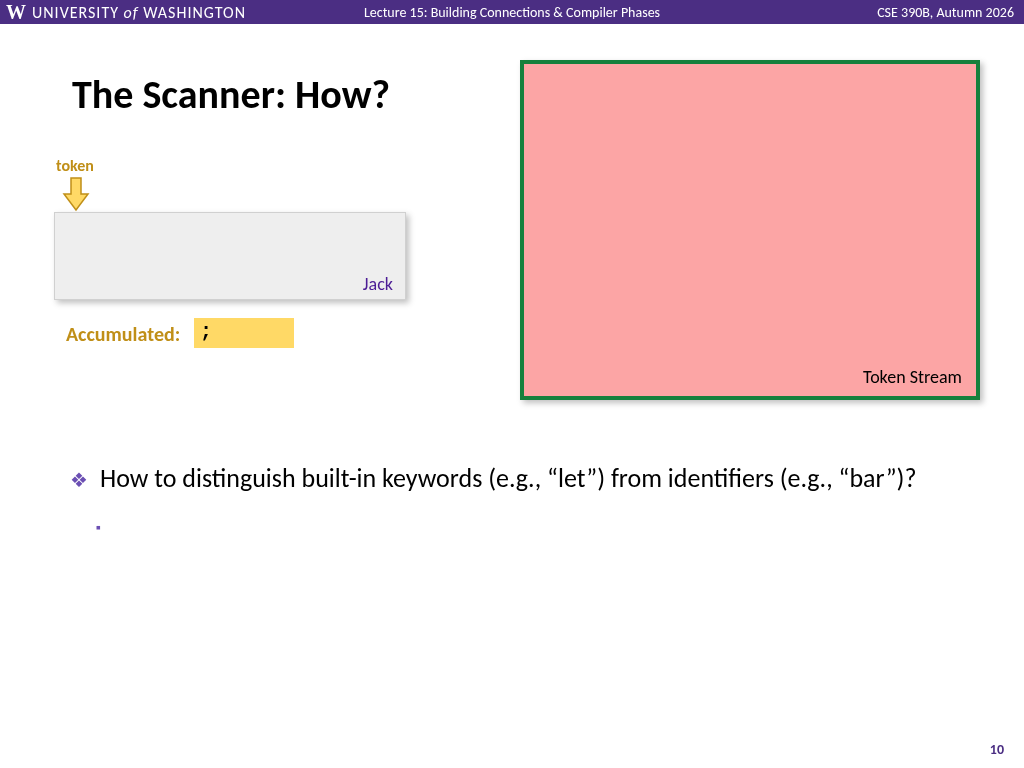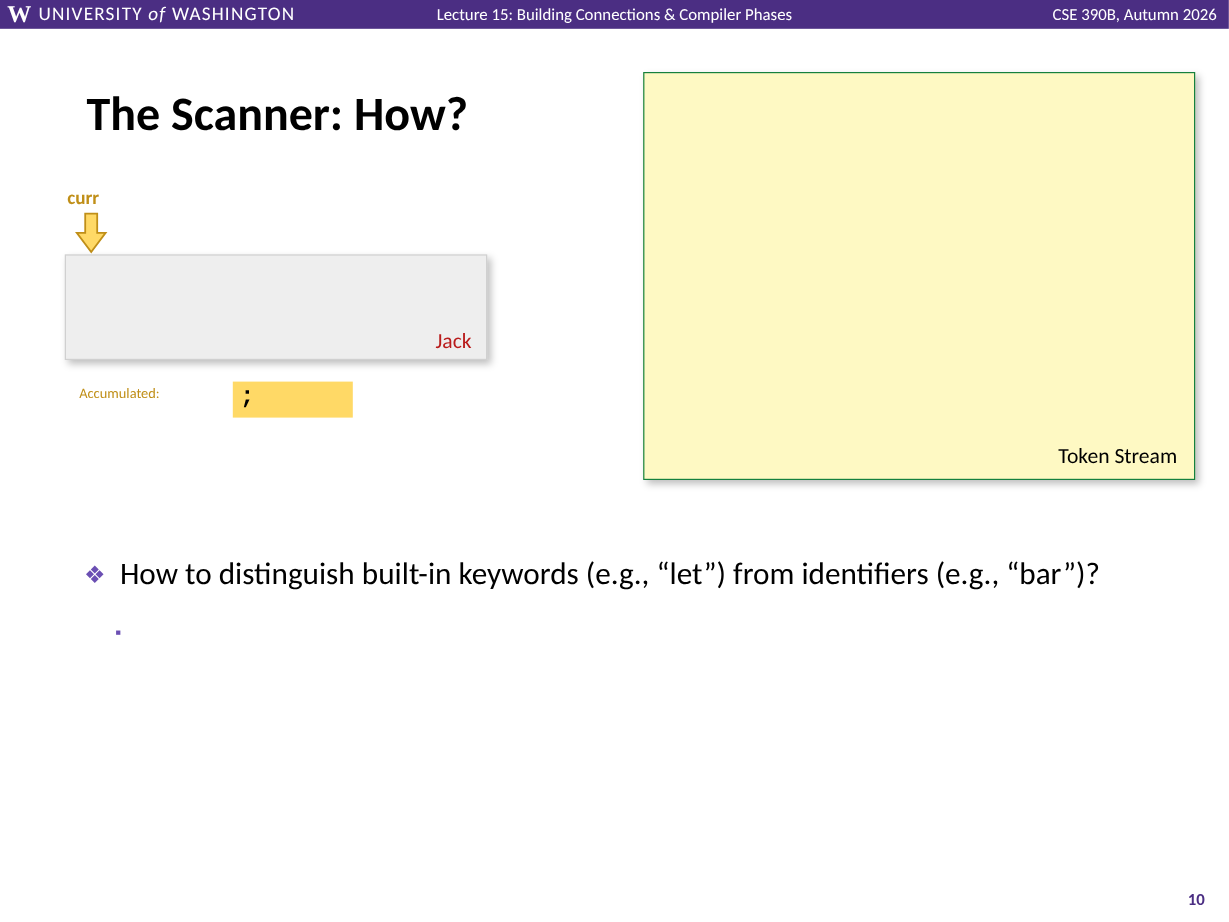--- a/index.html
+++ b/index.html
@@ -85,52 +85,51 @@
     font-size: 32px;
     font-weight: bold;
     padding: 16px 0 0 10px;
     color: #000;
   }
   .codebox-lang {
     position: absolute;
     right: 12px;
     bottom: 4px;
     font-size: 18px;
-    color: #b91c1c;
+    color: #4c1d95;
   }
   .accum-label {
     position: absolute;
     left: 66px;
     top: 322px;
-    font-weight: normal;
+    font-weight: bold;
     color: #c08f18;
-    font-size: 12px;
+    font-size: 20px;
   }
   .accum-box {
     position: absolute;
     left: 194px;
     top: 318px;
     width: 100px;
     height: 30px;
     background: #ffd966;
     font-family: "Courier New", monospace;
     font-size: 20px;
     font-weight: bold;
     padding: 2px 6px;
   }
   .token-stream {
     position: absolute;
     left: 520px;
     top: 60px;
     width: 460px;
     height: 340px;
-    background: #fef9c3;
-    border: 1px solid #15803d;
+    background: #fca5a5;
+    border: 4px solid #15803d;
     box-shadow: 3px 3px 6px rgba(0,0,0,0.25);
-    margin-left: 16px;
   }
   .token-stream-label {
     position: absolute;
     right: 14px;
     bottom: 8px;
     font-size: 18px;
     color: #000;
   }
   .bullet-list {
     position: absolute;
@@ -184,21 +183,21 @@
   <div class="uw-logo">
     <span class="uw-w">W</span>
     <span class="uw-text">UNIVERSITY <span class="of">of</span> WASHINGTON</span>
   </div>
   <div class="lecture-title">Lecture 15: Building Connections &amp; Compiler Phases</div>
   <div class="course-info">CSE 390B, Autumn 2026</div>
 </div>
 
 <div class="slide-title">The Scanner: How?</div>
 
-<div class="curr-label">curr</div>
+<div class="curr-label">token</div>
 
 <svg class="arrow" width="28" height="38">
   <path d="M 9 2 L 19 2 L 19 18 L 26 18 L 14 34 L 2 18 L 9 18 Z" fill="#ffd966" stroke="#c08f18" stroke-width="1.5"></path>
 </svg>
 
 <div class="codebox">
   <div class="codebox-lang">Jack</div>
 </div>
 
 <div class="accum-label">Accumulated:</div>

